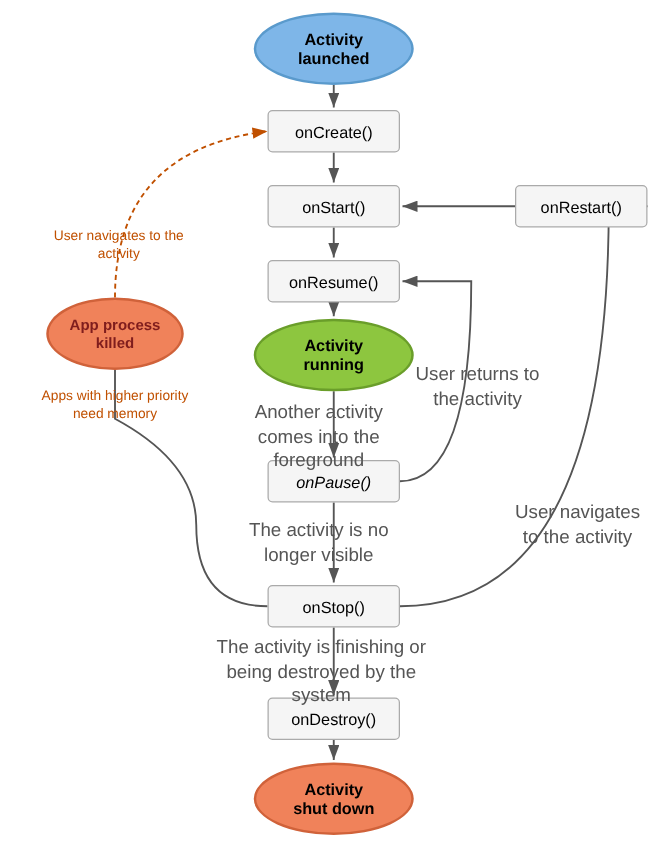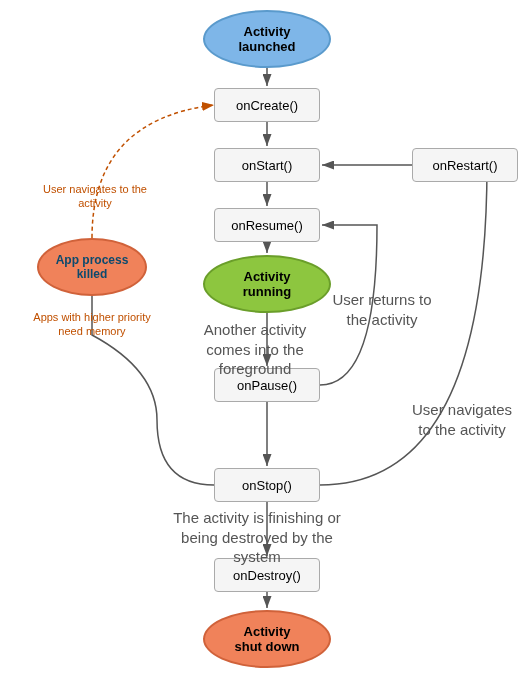--- a/index.html
+++ b/index.html
@@ -85,20 +85,21 @@
       font-weight: bold;
       font-size: 13px;
       color: #000;
     }
 
     .node-onpause {
       left: 187px;
       top: 368px;
       width: 106px;
       height: 34px;
+      font-style: italic;
     }
 
     .node-onstop {
       left: 187px;
       top: 468px;
       width: 106px;
       height: 34px;
     }
 
     .node-ondestroy {
@@ -124,21 +125,21 @@
     .node-app-process-killed {
       left: 10px;
       top: 238px;
       width: 110px;
       height: 58px;
       background: #f0825a;
       border: 2px solid #d0623a;
       border-radius: 50%;
       font-weight: bold;
       font-size: 12px;
-      color: #0c4a6e;
+      color: #7f1d1d;
     }
 
     .node-onrestart {
       left: 385px;
       top: 148px;
       width: 106px;
       height: 34px;
     }
 
     
@@ -269,20 +270,24 @@
   <div class="label" style="left:153px; top:320px; width:150px;">
     <span>Another activity comes
 into the foreground</span>
   </div>
 
   <div class="label" style="left:305px; top:290px; width:100px;">
     <span>User returns
 to the activity</span>
   </div>
 
+  <div class="label" style="left:153px; top:415px; width:150px;">
+    <span>The activity is
+no longer visible</span>
+  </div>
 
   <div class="label" style="left:380px; top:400px; width:110px;">
     <span>User navigates
 to the activity</span>
   </div>
 
   <div class="label" style="left:140px; top:508px; width:180px;">
     <span>The activity is finishing or
 being destroyed by the system</span>
   </div>

